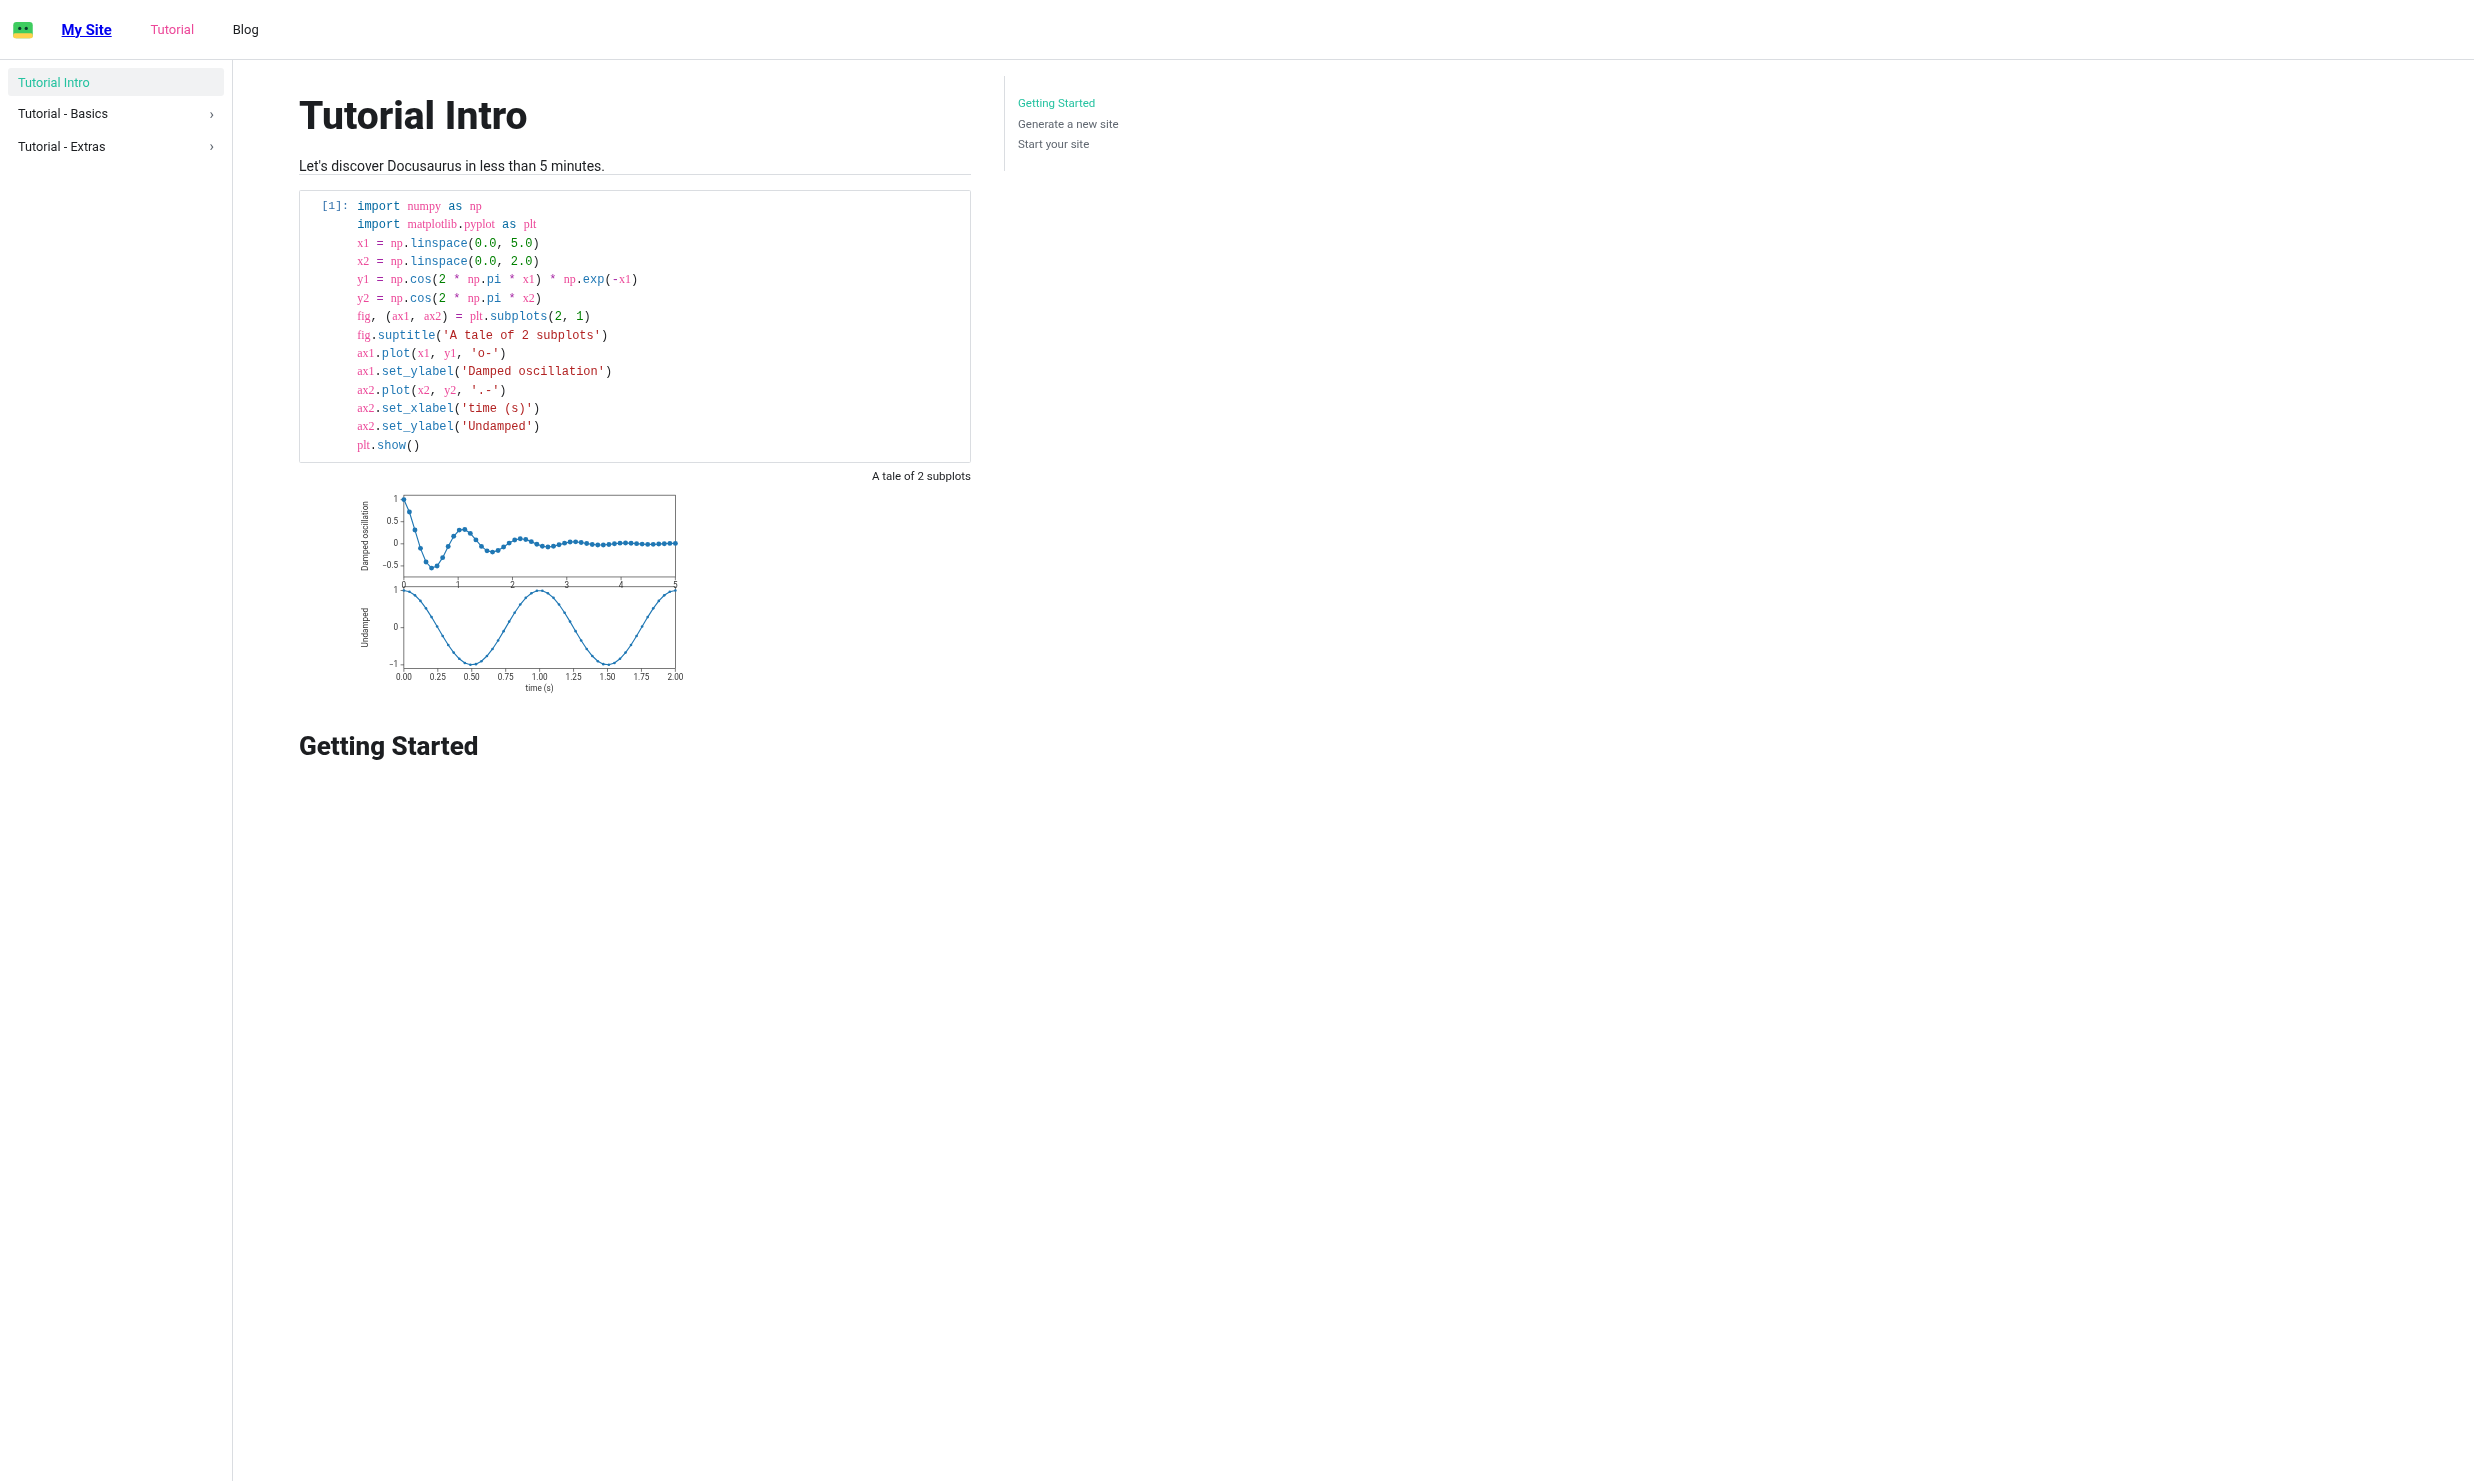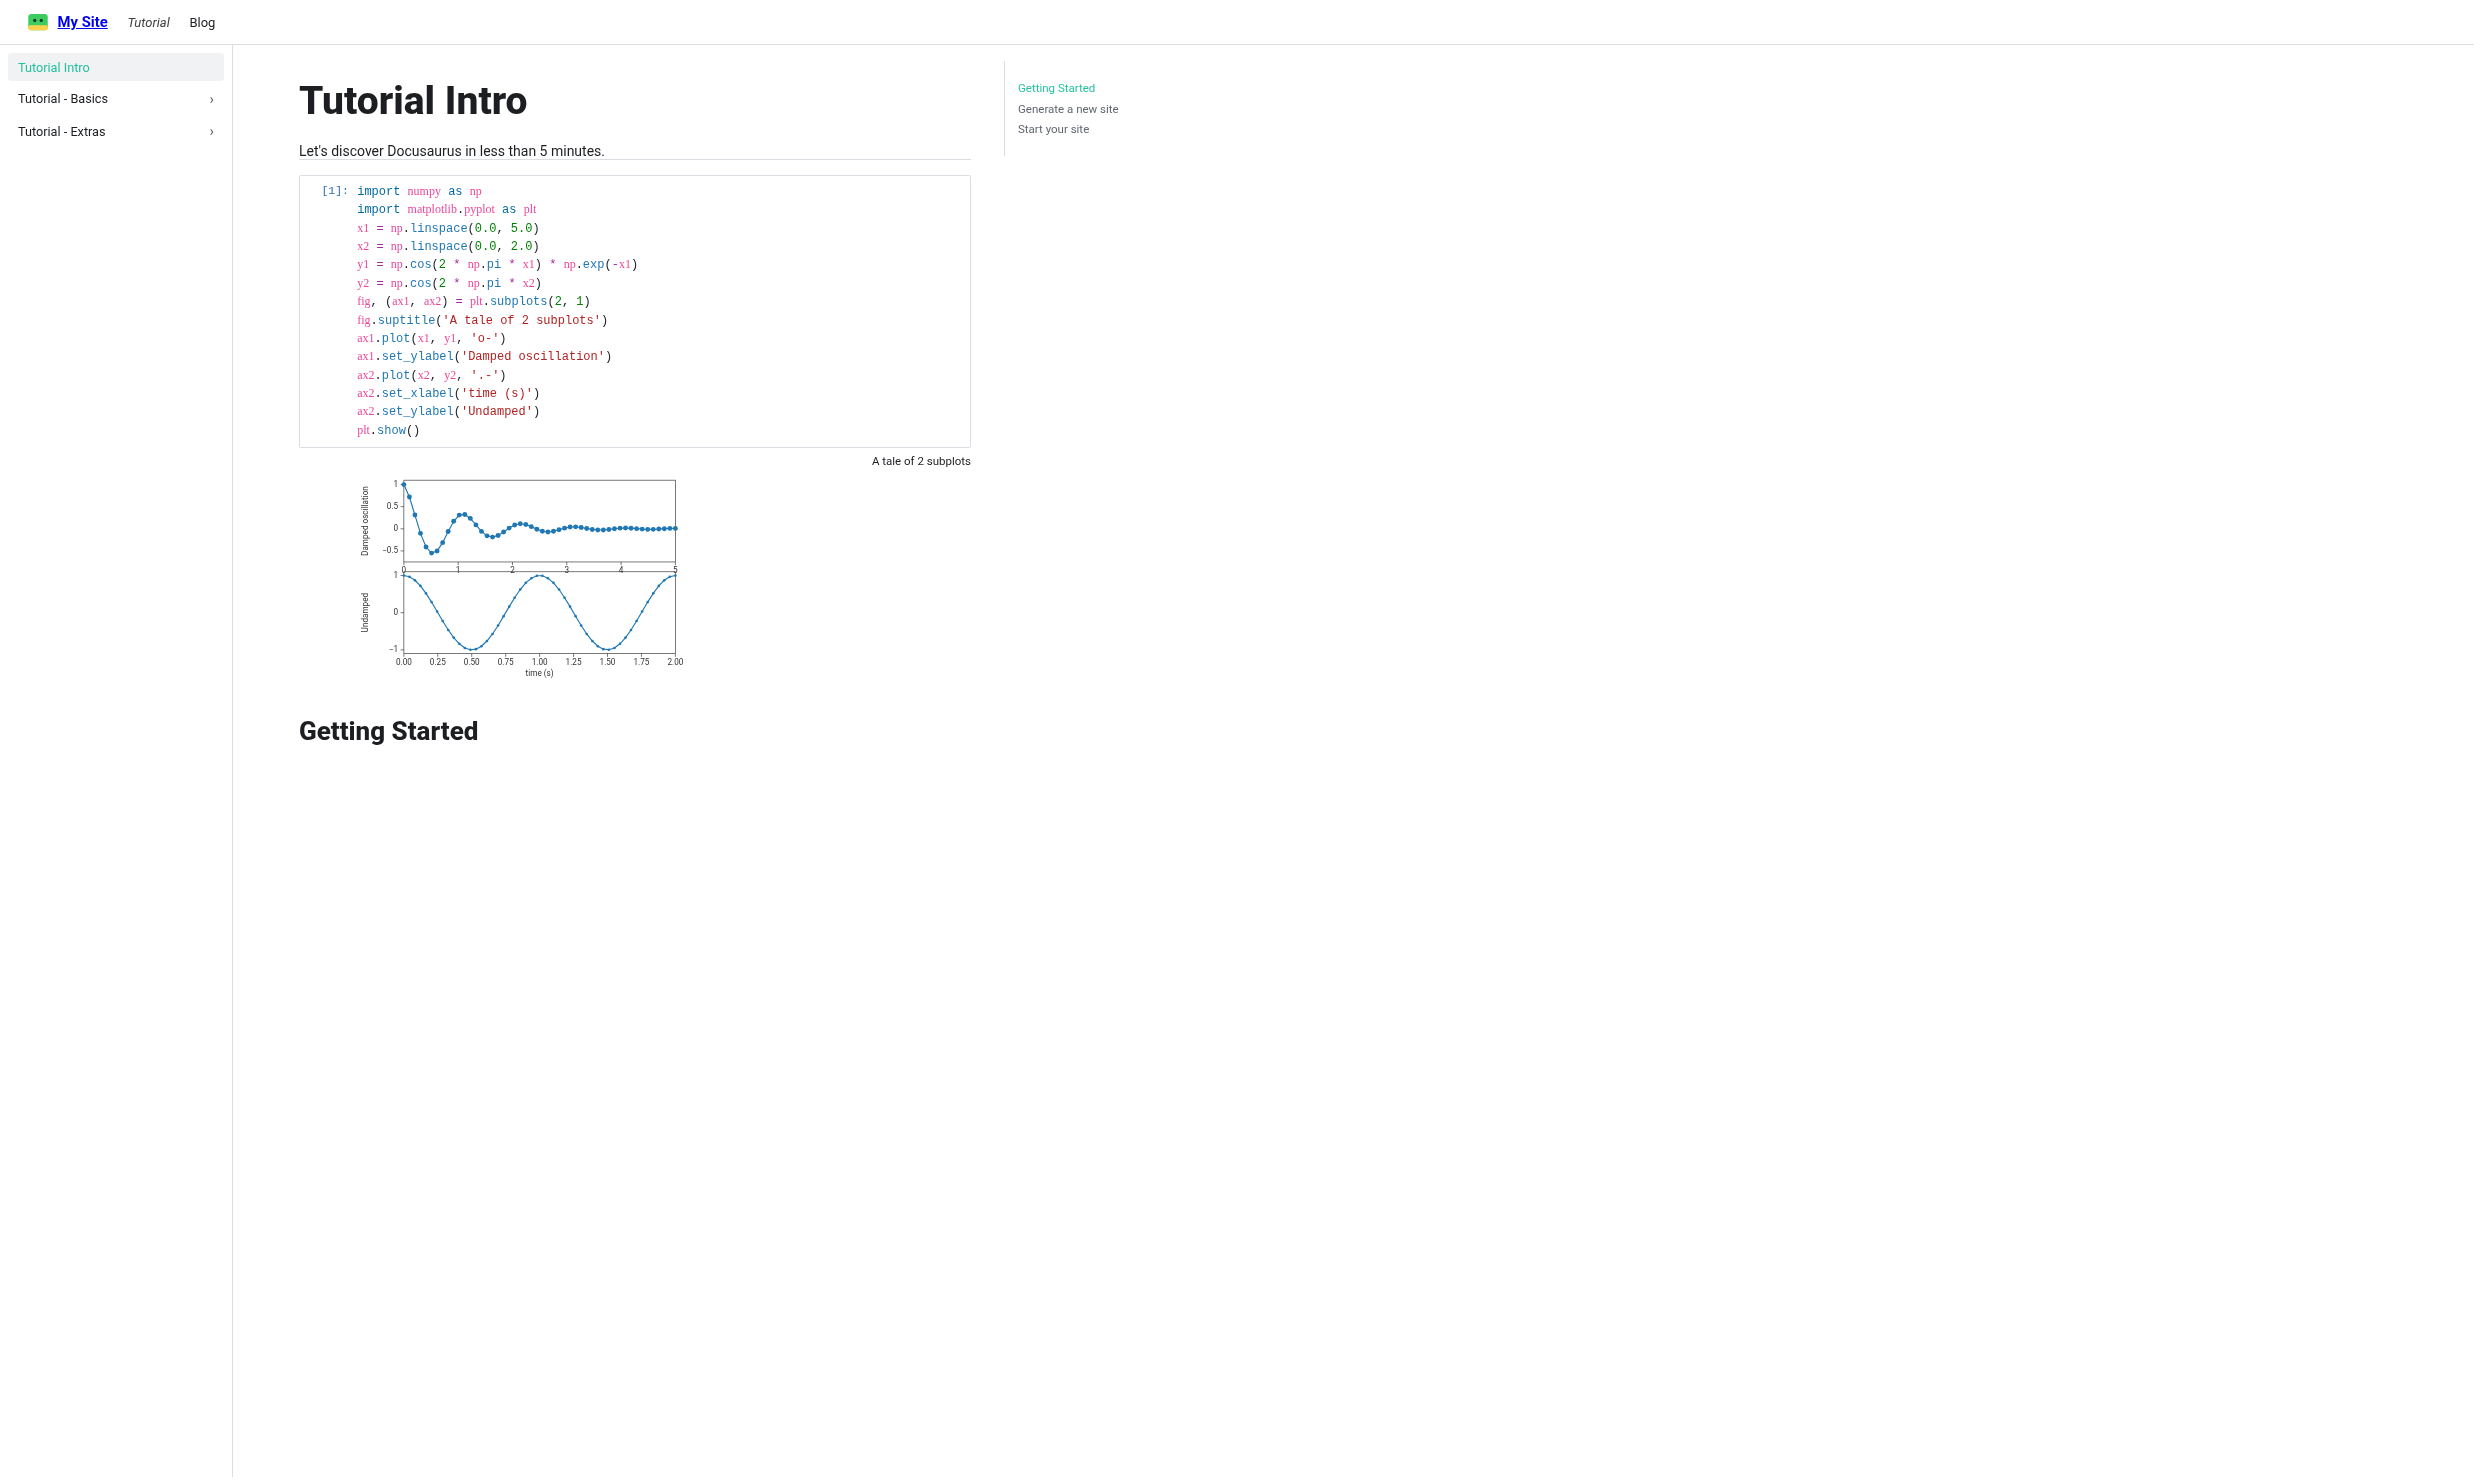--- a/index.html
+++ b/index.html
@@ -4,38 +4,39 @@
 <style>
   * { box-sizing: border-box; margin: 0; padding: 0; }
   body {
     font-family: -apple-system, BlinkMacSystemFont, "Segoe UI", Roboto, Helvetica, Arial, sans-serif;
     color: #1c1e21;
     background: #fff;
     font-size: 13px;
   }
   
   .navbar {
-    height: 45px;
+    height: 60px;
     display: flex;
     align-items: center;
-    padding: 0 25px;
+    padding: 0 10px;
     border-bottom: 0.8px solid #dadde1;
+    gap: 19px;
   }
   .navbar .logo {
     width: 26px; height: 26px; margin-right: 6.6px;
     display: inline-flex; align-items: center; justify-content: center;
   }
   .navbar .brand {
     font-weight: 700; font-size: 14.8px; margin-right: 19.7px;
   }
   .navbar a.navlink {
     margin-right: 19.7px; text-decoration: none; font-size: 13px;
     color: #1c1e21;
   }
-  .navbar a.navlink.active { color: #404040; font-style: italic; }
+  .navbar a.navlink.active { color: #ec4899; }
 
   
   .layout { display: flex; min-height: calc(100vh - 49px); }
   .sidebar {
     width: 233px; border-right: 0.8px solid #dadde1;
     padding: 6.6px 3.3px 6.6px 3.3px;
   }
   .sidebar .item {
     display: flex; align-items: center; justify-content: space-between;
     padding: 6.6px 9.8px; border-radius: 3.3px; margin: 1.6px 4.9px;

